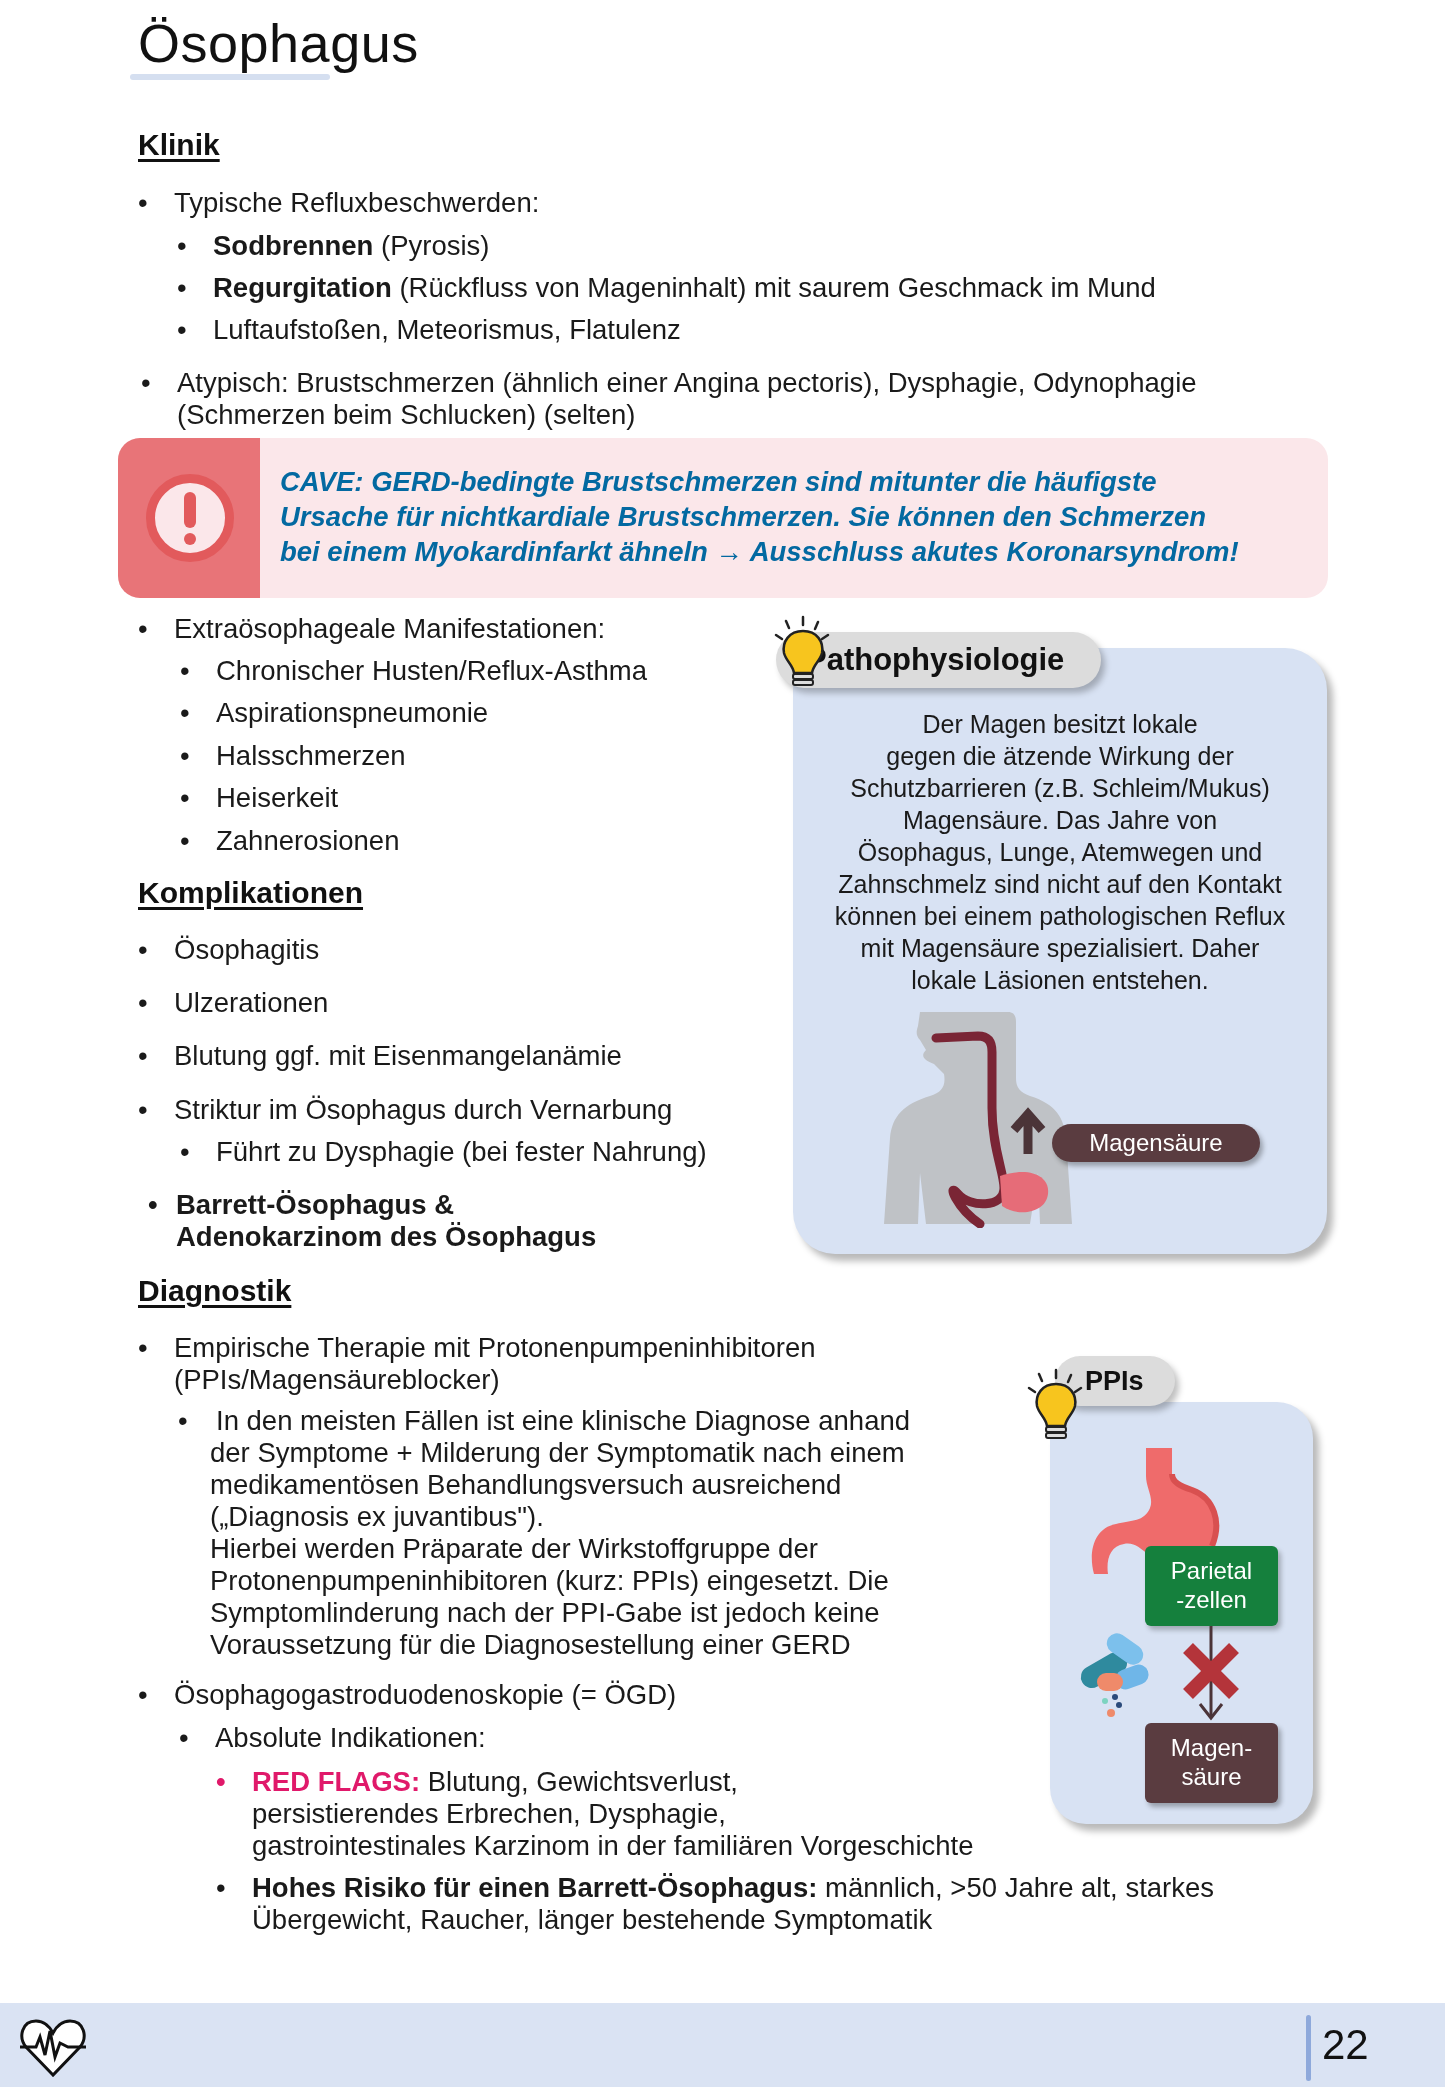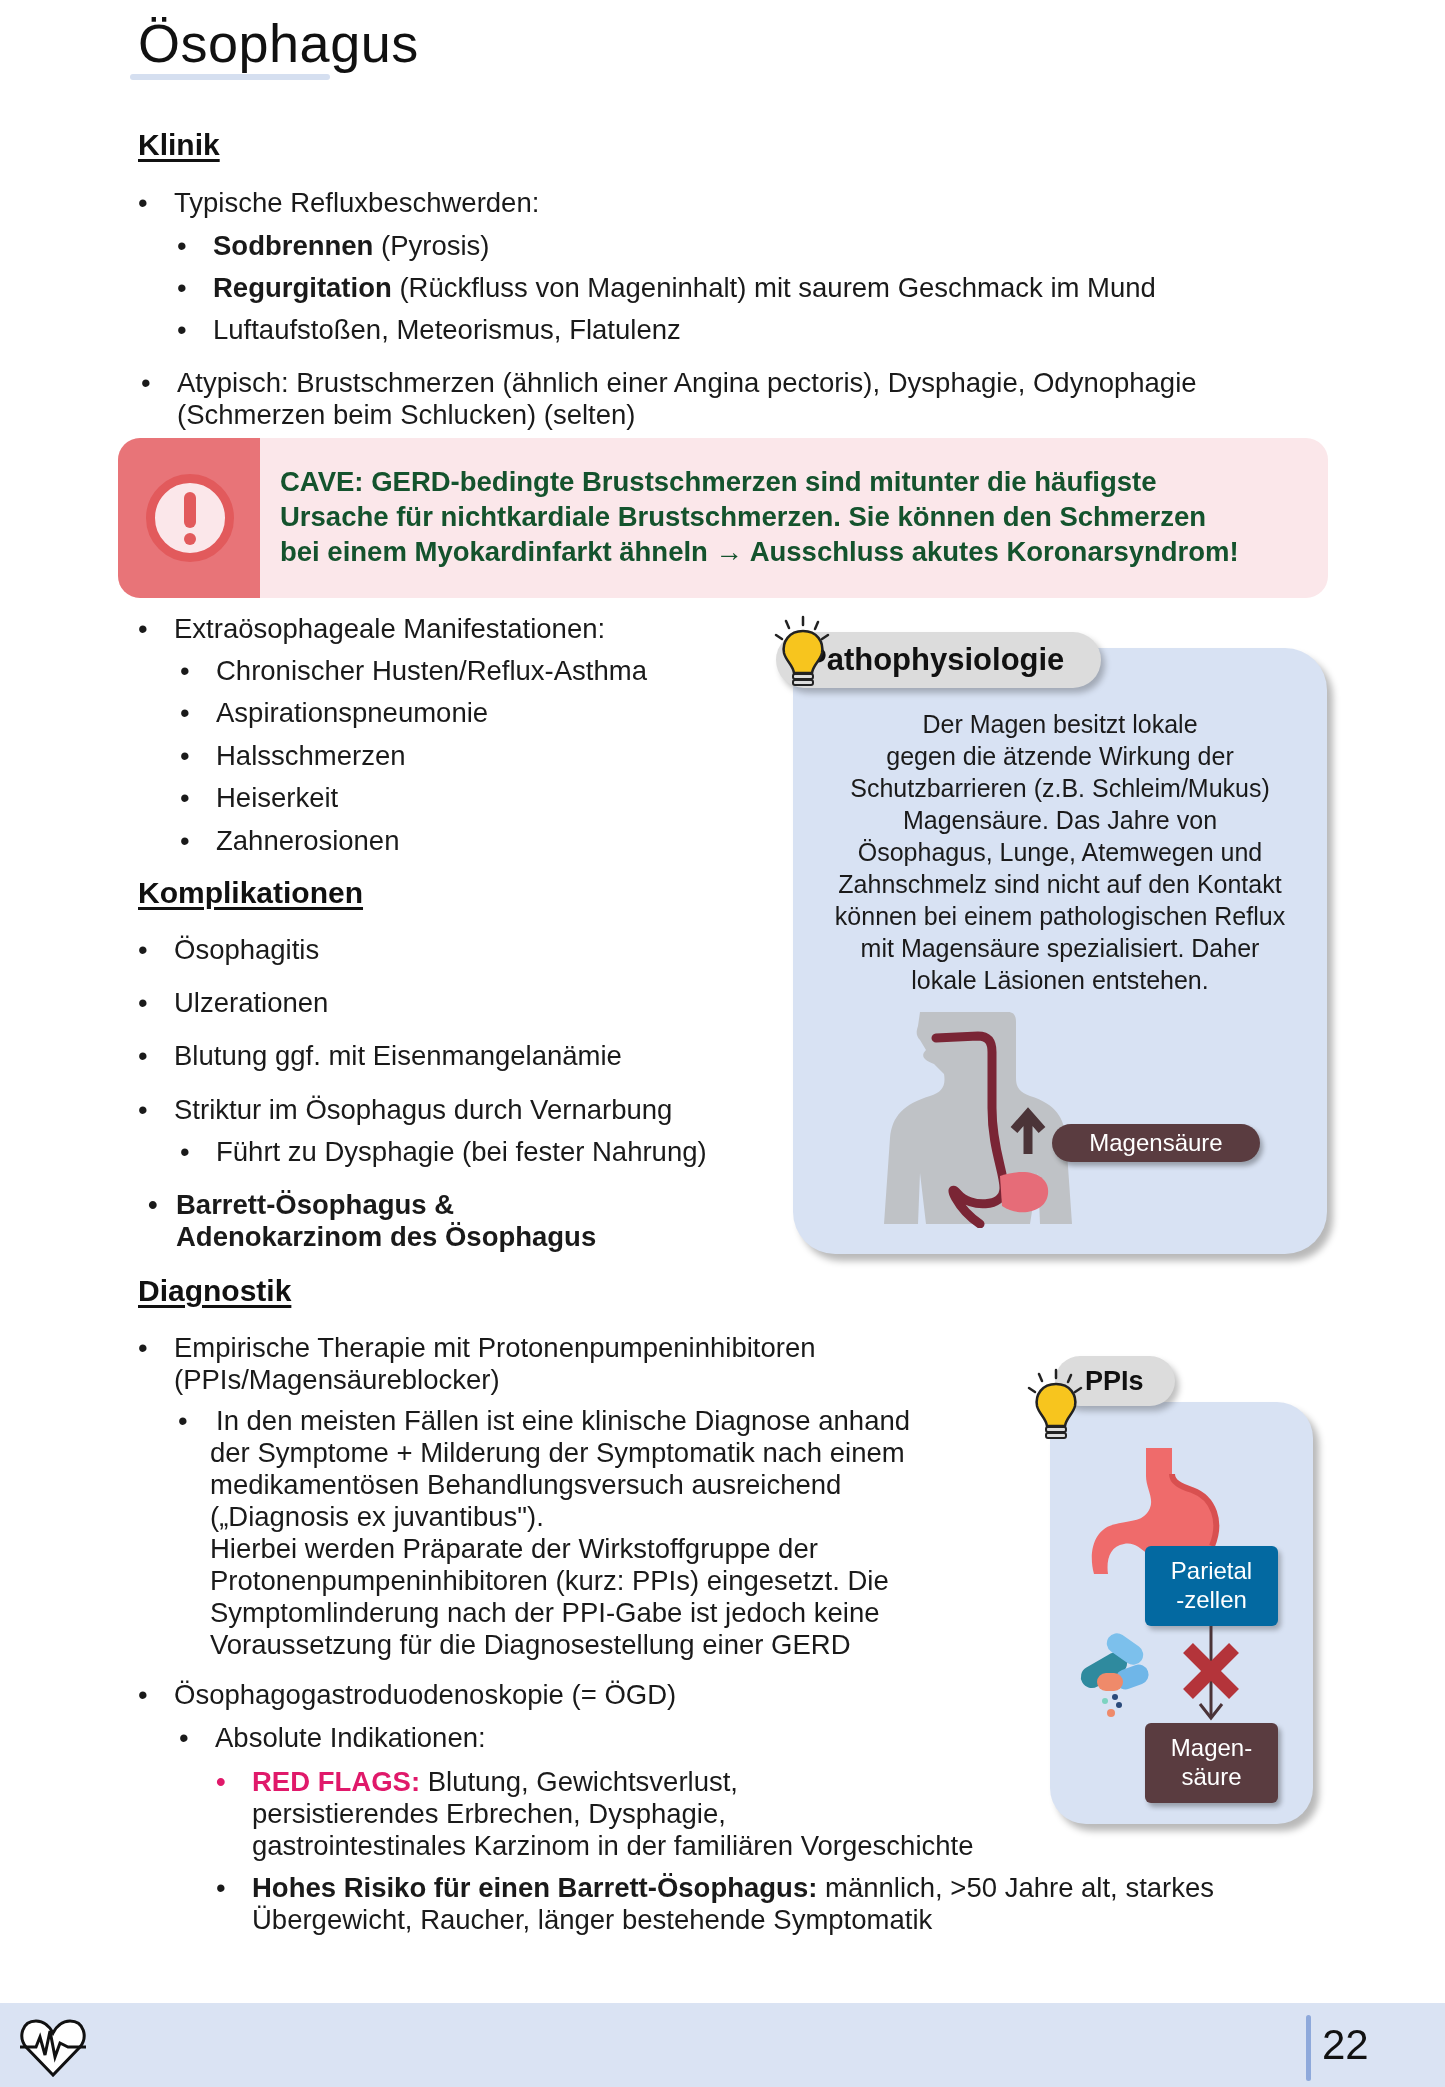--- a/index.html
+++ b/index.html
@@ -15,30 +15,30 @@
   .li { position: absolute; font-size: 27.5px; line-height: 32px; color: #1a1a1a; }
   .li .dot { position: absolute; left: -36px; top: 0; }
   .li b { font-weight: 700; text-align: center; }
   .red { color: #e0196a; font-weight: 700; }
 
   .cave { left: 118px; top: 438px; width: 1210px; height: 160px; background: #fbe7ea; border-radius: 22px; overflow: hidden; }
   .cave-left { position: absolute; left: 0; top: 0; width: 142px; height: 100%; background: #e87478; }
   .cave-icon { position: absolute; left: 28px; top: 36px; width: 88px; height: 88px; border-radius: 50%; background: #fbe7ea; border: 9px solid #e25a5c; }
   .cave-icon .bar { position: absolute; left: 29px; top: 9px; width: 12px; height: 36px; background: #e25a5c; border-radius: 6px; }
   .cave-icon .pt { position: absolute; left: 29px; top: 50px; width: 12px; height: 12px; background: #e25a5c; border-radius: 50%; }
-  .cave-text { position: absolute; left: 162px; top: 26px; width: 1040px; font-size: 27.5px; line-height: 35px; font-weight: 700; color: #14532d; }
+  .cave-text { position: absolute; left: 162px; top: 26px; width: 1040px; font-size: 27.5px; line-height: 35px; font-weight: 700; color: #0369a1; font-style: italic; }
 
   .infobox { background: #d8e2f3; border-radius: 42px; box-shadow: 6px 7px 7px rgba(0,0,0,0.28); }
   .pill { background: #dcdcdc; border-radius: 30px; box-shadow: 4px 5px 6px rgba(0,0,0,0.25); font-weight: 700; color: #111; }
   .bulb { position: absolute; }
 
   .patho-text { left: 800px; top: 708px; width: 520px; text-align: center; font-size: 25px; line-height: 32px; color: #1a1a1a; }
 
   .tag-dark { background: #5a3c40; color: #ffffff; font-size: 24px; text-align: center; box-shadow: 3px 4px 5px rgba(0,0,0,0.3); }
-  .tag-red { background: #0369a1; color: #ffffff; font-size: 24px; text-align: center; line-height: 29px; border-radius: 6px; box-shadow: 3px 4px 5px rgba(0,0,0,0.25); }
+  .tag-red { background: #15803d; color: #ffffff; font-size: 24px; text-align: center; line-height: 29px; border-radius: 6px; box-shadow: 3px 4px 5px rgba(0,0,0,0.25); }
 
   .footer { left: 0; top: 2003px; width: 1445px; height: 84px; background: #dae3f3; }
   .footer-bar { position: absolute; left: 1306px; top: 12px; width: 5px; height: 66px; background: #8ea9db; border-radius: 3px; }
   .footer-num { position: absolute; left: 1322px; top: 18px; font-size: 42px; color: #111; }
 </style>
 </head>
 <body>
 
 <div class="abs title">Ösophagus</div>
 <div class="abs title-underline"></div>

